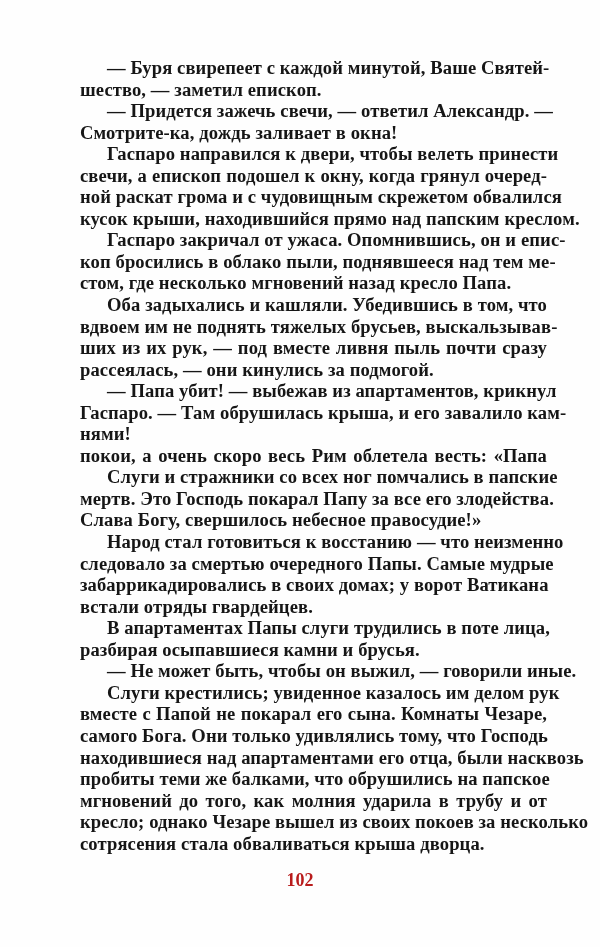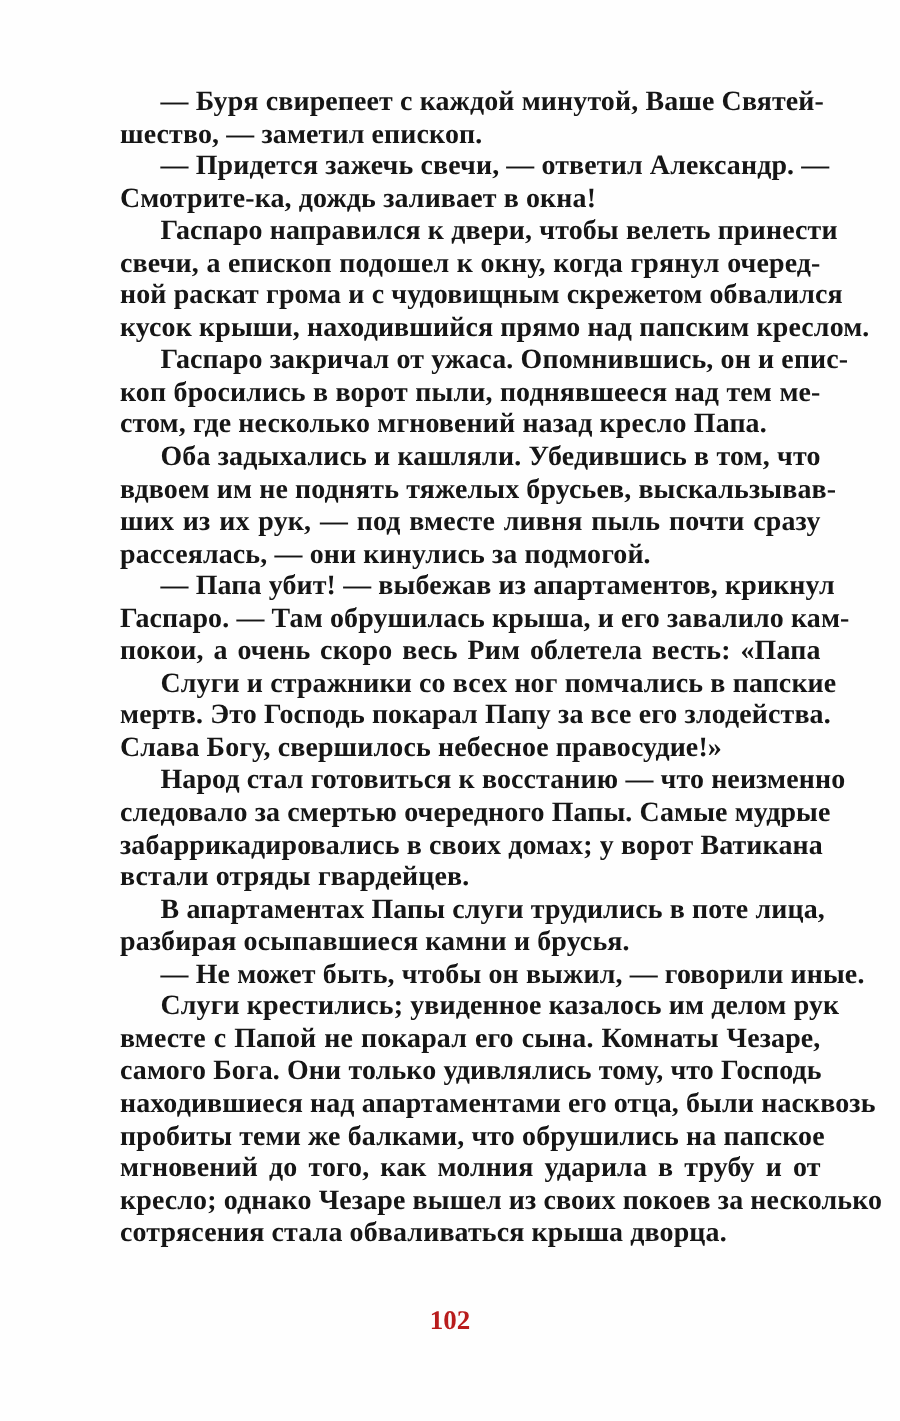--- a/index.html
+++ b/index.html
@@ -85,34 +85,35 @@
 
     <div class="para">
       <span class="line indent">Гаспаро направился к двери, чтобы велеть принести</span>
       <span class="line">свечи, а епископ подошел к окну, когда грянул очеред-</span>
       <span class="line">ной раскат грома и с чудовищным скрежетом обвалился</span>
       <span class="line">кусок крыши, находившийся прямо над папским креслом.</span>
     </div>
 
     <div class="para">
       <span class="line indent">Гаспаро закричал от ужаса. Опомнившись, он и епис-</span>
-      <span class="line">коп бросились в ворот пыли, поднявшееся над тем ме-</span>
+      <span class="line">коп бросились в облако пыли, поднявшееся над тем ме-</span>
       <span class="line last">стом, где несколько мгновений назад кресло Папа.</span>
     </div>
 
     <div class="para">
       <span class="line indent">Оба задыхались и кашляли. Убедившись в том, что</span>
       <span class="line">вдвоем им не поднять тяжелых брусьев, выскальзывав-</span>
       <span class="line">ших из их рук, — под вместе ливня пыль почти сразу</span>
       <span class="line last">рассеялась, — они кинулись за подмогой.</span>
     </div>
 
     <div class="para">
       <span class="line indent">— Папа убит! — выбежав из апартаментов, крикнул</span>
       <span class="line">Гаспаро. — Там обрушилась крыша, и его завалило кам-</span>
+      <span class="line last">нями!</span>
     </div>
 
     <div class="para">
       <span class="line">покои, а очень скоро весь Рим облетела весть: «Папа</span>
       <span class="line indent">Слуги и стражники со всех ног помчались в папские</span>
       <span class="line">мертв. Это Господь покарал Папу за все его злодейства.</span>
       <span class="line last">Слава Богу, свершилось небесное правосудие!»</span>
     </div>
 
     <div class="para">

